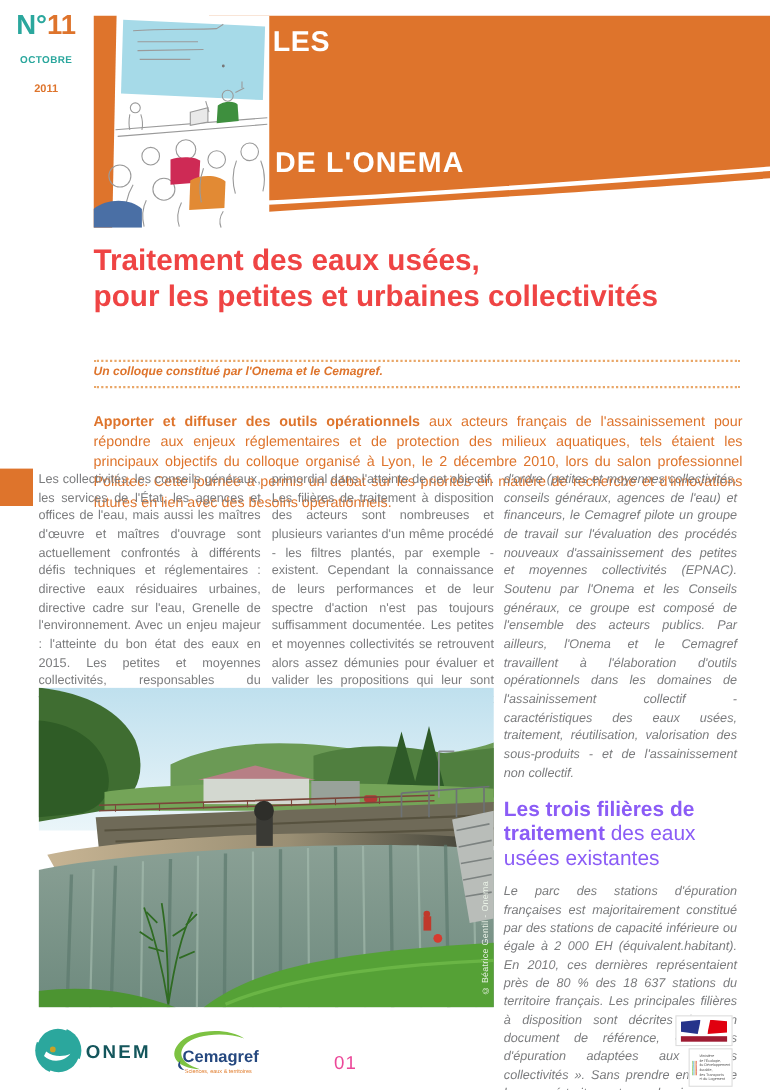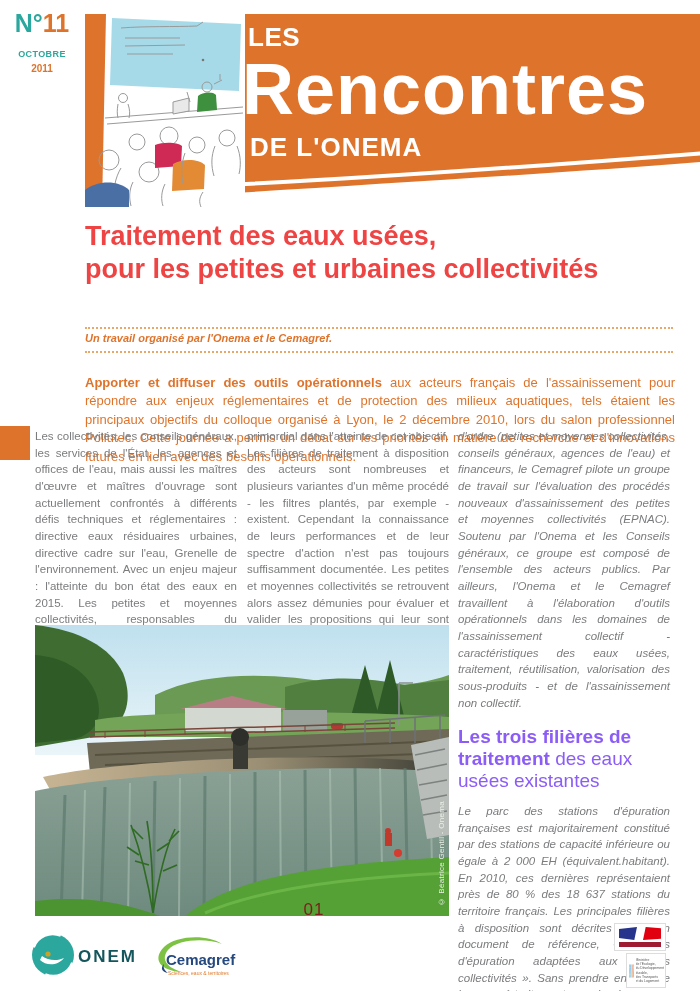--- a/index.html
+++ b/index.html
@@ -4,21 +4,21 @@
 <style>
   html,body{margin:0;padding:0;background:#ffffff;}
   #page{position:relative;width:700px;height:991px;background:#ffffff;overflow:hidden;
         font-family:"Liberation Sans","DejaVu Sans",sans-serif;}
 
   
   .issue{position:absolute;left:10px;top:10px;width:64px;text-align:center;line-height:1.05;}
   .issue-no{font-size:25px;font-weight:bold;color:#2BA79D;}
   .issue-no .num{color:#DE742C;}
   .issue-month{font-size:9px;font-weight:bold;color:#2BA79D;letter-spacing:.4px;margin-top:14px;}
-  .issue-year{font-size:10px;font-weight:bold;color:#DE742C;margin-top:4px;}
+  .issue-year{font-size:10px;font-weight:bold;color:#DE742C;margin-top:17px;}
 
   .banner-svg{position:absolute;left:190px;top:14px;width:510px;height:192px;}
   .banner-text{position:absolute;color:#ffffff;font-weight:bold;}
   .bt1{left:248px;top:22px;font-size:26px;letter-spacing:.5px;}
   .bt2{left:242px;top:48px;font-size:72px;letter-spacing:1px;}
   .bt3{left:250px;top:132px;font-size:26px;letter-spacing:1px;}
 
   .illu{position:absolute;left:85px;top:14px;width:160px;height:193px;}
 
   
@@ -47,22 +47,22 @@
 
   
   .photo{position:absolute;left:35px;top:625px;width:414px;height:291px;overflow:hidden;}
   .photo svg{display:block;}
   .credit{position:absolute;right:3px;bottom:10px;writing-mode:vertical-rl;
           transform:rotate(180deg);font-size:8px;color:#e9f1e6;letter-spacing:.3px;}
 
   
   .onema-logo{position:absolute;left:28px;top:930px;}
   .cemagref-logo{position:absolute;left:138px;top:934px;}
-  .pagenum{position:absolute;left:0;top:900px;width:628px;text-align:center;
-           color:#7f1d1d;font-size:17px;letter-spacing:1px;}
+  .pagenum{position:absolute;left:0;top:957px;width:628px;text-align:center;
+           color:#ec4899;font-size:17px;letter-spacing:1px;}
   .ministry{position:absolute;left:614px;top:923px;width:52px;}
   .min-top{width:50px;height:26px;background:#ffffff;border:1px solid #ddd;position:relative;}
   .min-flag{position:absolute;left:4px;top:3px;width:42px;height:13px;display:flex;}
   .min-flag .b{flex:1;background:#26348B;clip-path:polygon(0 15%,100% 0,85% 100%,0 85%);}
   .min-flag .w{width:6px;background:#fff;}
   .min-flag .r{flex:1;background:#E1000F;clip-path:polygon(15% 0,100% 10%,100% 90%,0 100%);}
   .min-band{position:absolute;left:4px;top:18px;width:42px;height:5px;background:#9E1B32;}
   .min-bottom{width:38px;height:33px;margin-left:12px;margin-top:2px;background:#fff;
               border:1px solid #ddd;display:flex;align-items:center;}
   .min-bars{width:9px;height:26px;display:flex;justify-content:space-around;padding-left:2px;}
@@ -80,21 +80,20 @@
     <div class="issue-no"><span>N°</span><span class="num">11</span></div>
     <div class="issue-month">OCTOBRE</div>
     <div class="issue-year">2011</div>
   </div>
 
   <svg class="banner-svg" viewBox="0 0 510 192" preserveAspectRatio="none">
     <path d="M0,0 H510 V148 C360,160 150,172 0,182 Z" fill="#DE742C"></path>
     <path d="M-5,173 C150,166 350,152 515,139" stroke="#ffffff" stroke-width="4" fill="none"></path>
   </svg>
   <div class="banner-text bt1">LES</div>
-  <div class="banner-text bt2">Rencontres</div>
   <div class="banner-text bt3">DE L'ONEMA</div>
 
   <svg class="illu" viewBox="0 0 160 193">
     <polygon points="20,0 160,0 160,193 12,193" fill="#ffffff"></polygon>
     <polygon points="0,0 21,0 17,193 0,193" fill="#DE742C"></polygon>
 
     <polygon points="27,4 156,10 154,77 25,71" fill="#A6DAE8"></polygon>
     <path class="sketch-line" d="M36,14 C60,12 90,13 112,12 M40,24 L95,24 M40,32 L100,31 M42,40 L88,40 M112,12 l6,-4"></path>
     <circle cx="118" cy="46" r="1.3" fill="#777"></circle>
 
@@ -118,21 +117,21 @@
     <path class="sketch-line" d="M100,139 C96,150 96,160 98,170 M36,154 C30,164 28,176 29,188"></path>
     <path d="M0,176 C12,166 34,166 44,176 L44,193 L0,193 Z" fill="#4A6FA5"></path>
     <path class="sketch-line" d="M48,168 C44,176 44,184 46,192 M80,170 C76,178 76,186 78,192 M118,178 C114,184 114,188 116,193"></path>
   </svg>
 
   <div class="title">
     <div>Traitement des eaux usées,</div>
     <div>pour les petites et urbaines collectivités</div>
   </div>
   <div class="rule rule1"></div>
-  <div class="subtitle">Un travail organisé par l'Onema et le Cemagref.</div>
+  <div class="subtitle">Un colloque constitué par l'Onema et le Cemagref.</div>
   <div class="rule rule2"></div>
 
   <p class="intro"><b>Apporter et diffuser des outils opérationnels</b><span> aux acteurs français de l'assainissement pour répondre aux enjeux réglementaires et de protection des milieux aquatiques, tels étaient les principaux objectifs du colloque organisé à Lyon, le 2 décembre 2010, lors du salon professionnel Pollutec. Cette journée a permis un débat sur les priorités en matière de recherche et d'innovations futures en lien avec des besoins opérationnels.</span></p>
 
   <div class="orange-tab"></div>
 
   <div class="col col1">Les collectivités, les conseils généraux, les services de l'État, les agences et offices de l'eau, mais aussi les maîtres d'œuvre et maîtres d'ouvrage sont actuellement confrontés à différents défis techniques et réglementaires : directive eaux résiduaires urbaines, directive cadre sur l'eau, Grenelle de l'environnement. Avec un enjeu majeur : l'atteinte du bon état des eaux en 2015. Les petites et moyennes collectivités, responsables du traitement des eaux usées, des boues et des matières de vidange, jouent un rôle</div>
   <div class="col col2">primordial dans l'atteinte de cet objectif. Les filières de traitement à disposition des acteurs sont nombreuses et plusieurs variantes d'un même procédé - les filtres plantés, par exemple - existent. Cependant la connaissance de leurs performances et de leur spectre d'action n'est pas toujours suffisamment documentée. Les petites et moyennes collectivités se retrouvent alors assez démunies pour évaluer et valider les propositions qui leur sont faites. Pour aider et répondre aux interrogations des différents donneurs</div>
   <div class="col col3">
     <p>d'ordre (petites et moyennes collectivités, conseils généraux, agences de l'eau) et financeurs, le Cemagref pilote un groupe de travail sur l'évaluation des procédés nouveaux d'assainissement des petites et moyennes collectivités (EPNAC). Soutenu par l'Onema et les Conseils généraux, ce groupe est composé de l'ensemble des acteurs publics. Par ailleurs, l'Onema et le Cemagref travaillent à l'élaboration d'outils opérationnels dans les domaines de l'assainissement collectif - caractéristiques des eaux usées, traitement, réutilisation, valorisation des sous-produits - et de l'assainissement non collectif.</p>

